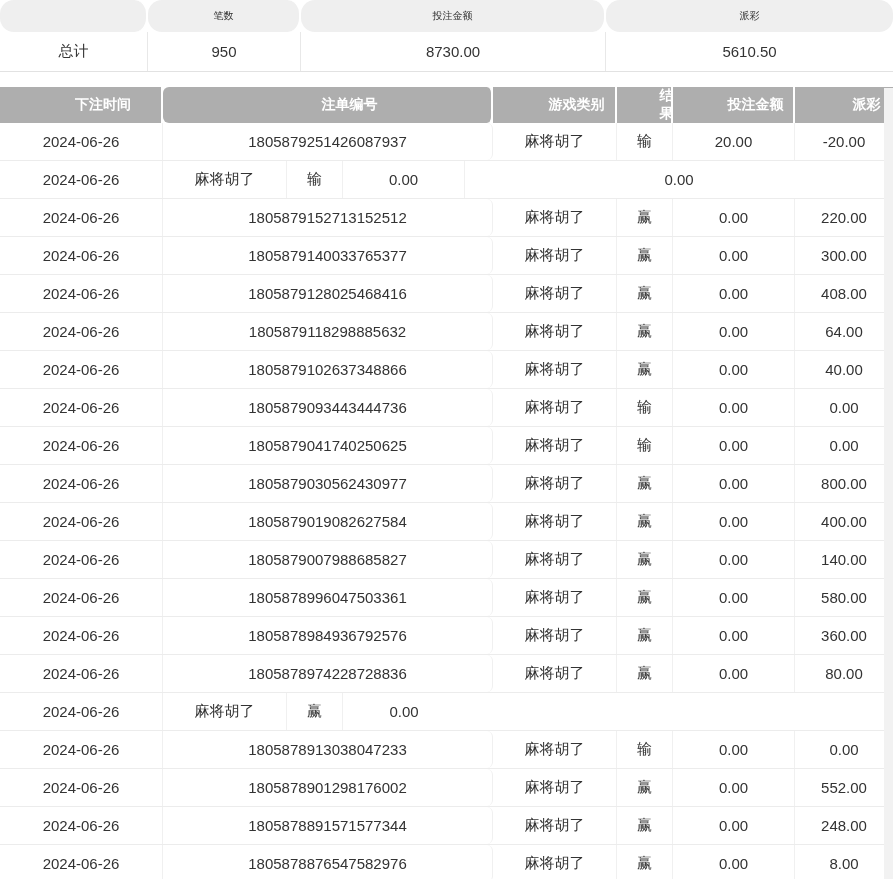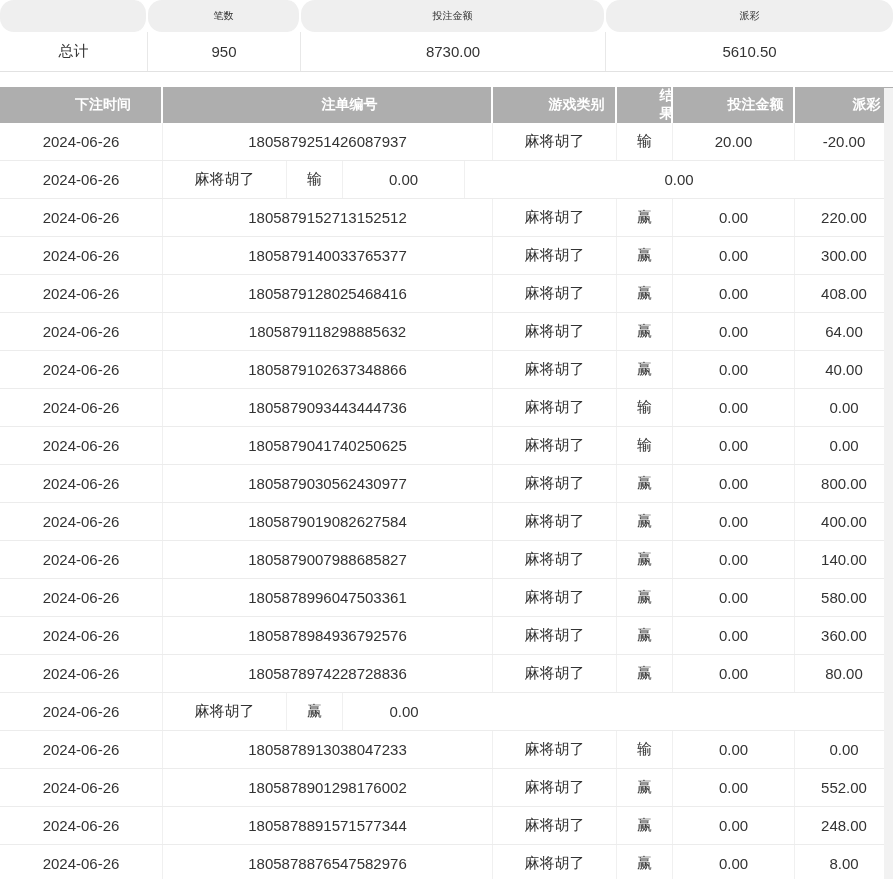--- a/index.html
+++ b/index.html
@@ -48,21 +48,21 @@
   .row { display: flex; height: 38px; border-bottom: 1px solid #ececec; background: #fff; }
   .row .cell {
     display: flex; align-items: center; justify-content: center;
     border-right: 1px solid #f0f0f0;
     font-size: 15px; color: #333;
     overflow: hidden; white-space: nowrap;
   }
   .row .cell:last-child { border-right: none; }
 
   .col-time   { width: 163px; }
-  .col-order  { width: 330px; }
+  .col-order  { width: 330px; border-radius: 6px; }
   .col-game   { width: 124px; }
   .col-result { width: 56px; }
   .col-bet    { width: 122px; }
   .col-payout { flex: 1; }
 
   .col-order { color: #666; }
   .negative { color: #f8494e; }
 
   
   .scrollbar-track {

